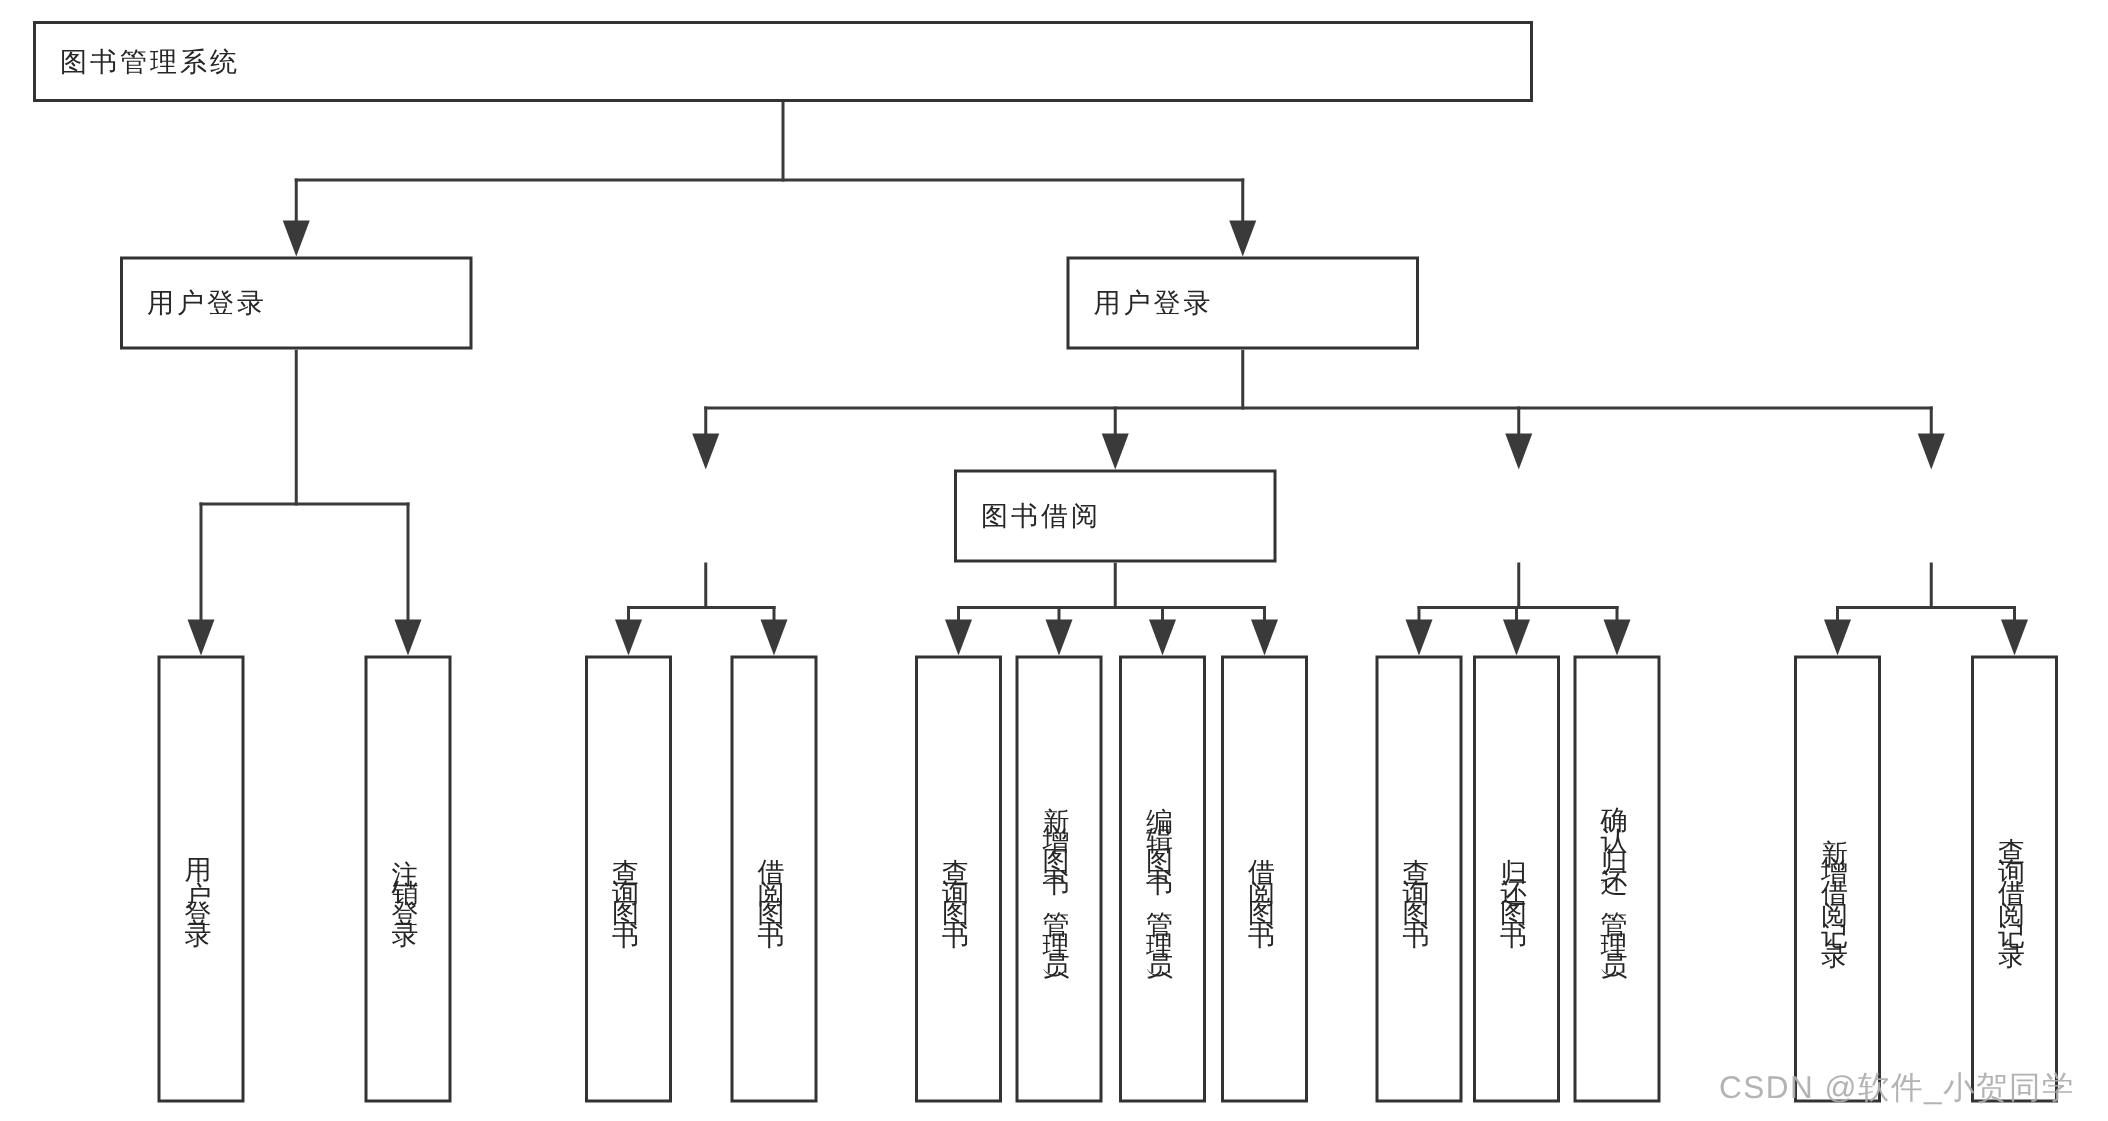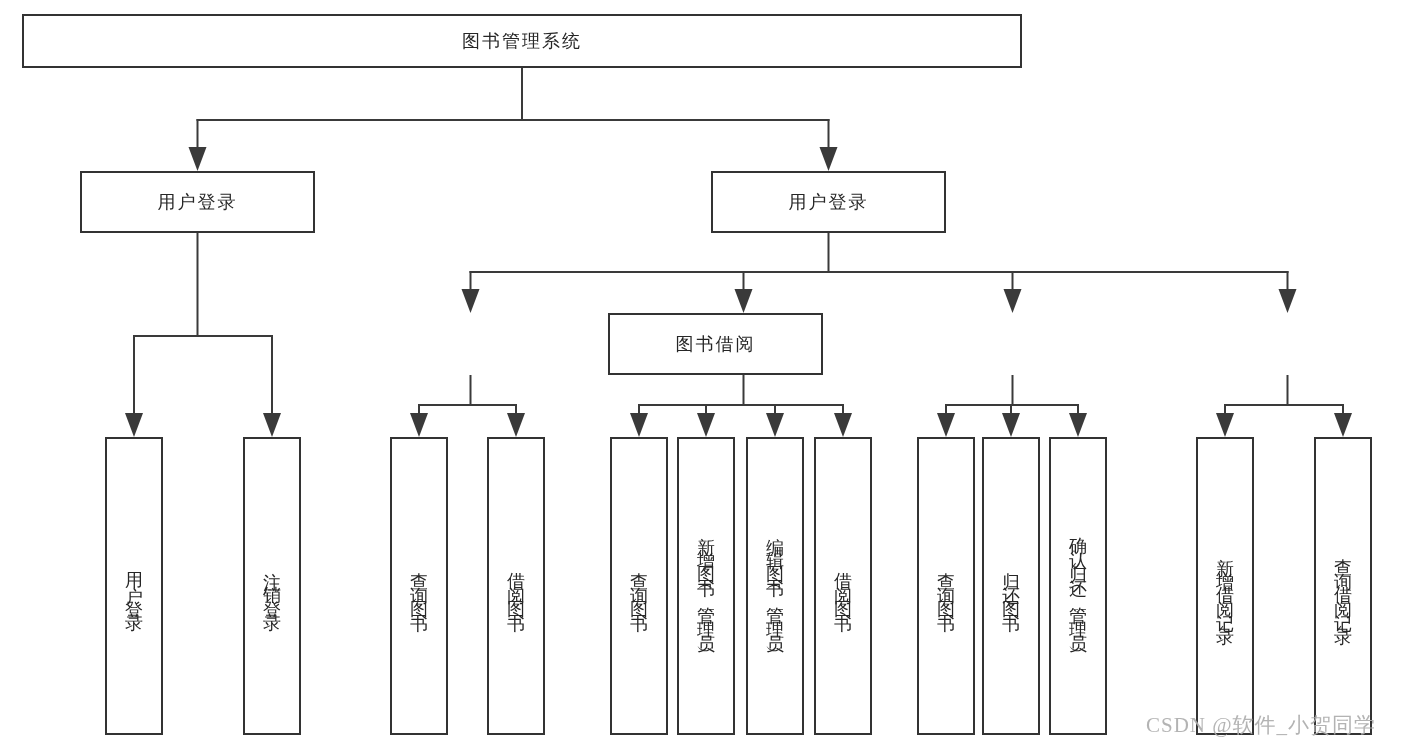--- a/index.html
+++ b/index.html
@@ -5,37 +5,36 @@
   html,body{margin:0;padding:0;background:#ffffff;}
   .canvas{
     position:relative;width:1405px;height:747px;background:#ffffff;
     font-family:"Liberation Sans",sans-serif;overflow:hidden;
   }
   #connectors{position:absolute;left:0;top:0;pointer-events:none;}
   #connectors line{stroke:#3a3a3a;stroke-width:2;}
   #connectors polygon{fill:#3a3a3a;}
   .box{
     position:absolute;border:2px solid #333333;background:#ffffff;
-    display:flex;align-items:center;justify-content:center;
-    color:#262626;box-sizing:border-box;z-index:2;
+    display:flex;align-items:center;justify-content:flex-start;
+    color:#262626;box-sizing:border-box;z-index:2;padding-left:16px;
   }
   .root-box{left:22px;top:14px;width:1000px;height:54px;}
   .h2-box{top:171px;width:235px;height:62px;}
   .h3-box{top:313px;width:215px;height:62px;}
   .leaf-box{top:437px;width:58px;height:298px;}
   .hlabel{font-size:18px;letter-spacing:2px;white-space:nowrap;}
   .vtext{
     writing-mode:vertical-rl;text-orientation:mixed;
     font-size:18px;letter-spacing:14px;line-height:1;white-space:nowrap;
   }
   .watermark{
     position:absolute;left:1146px;top:711px;z-index:5;
     font-size:21px;letter-spacing:1px;color:rgba(172,172,172,0.92);
     white-space:nowrap;
-    font-family:Liberation Serif, serif;
   }
 </style>
 </head>
 <body>
 
 <div class="canvas">
 
   <svg id="connectors" width="1405" height="747">
       <line x1="522" y1="68" x2="522" y2="121"></line>
       <line x1="196.5" y1="120" x2="829.5" y2="120"></line>
@@ -95,21 +94,21 @@
     <span class="hlabel">图书管理系统</span>
   </div>
 
   <div class="box h2-box" style="left:80px">
     <span class="hlabel">用户登录</span>
   </div>
   <div class="box h2-box" style="left:711px">
     <span class="hlabel">用户登录</span>
   </div>
 
-  <div class="box h3-box" style="left:608px">
+  <div class="box h3-box" style="left:636px">
     <span class="hlabel">图书借阅</span>
   </div>
 
   <div class="box leaf-box" style="left:105px">
     <span class="vtext">用户登录</span>
   </div>
   <div class="box leaf-box" style="left:243px">
     <span class="vtext">注销登录</span>
   </div>
 

